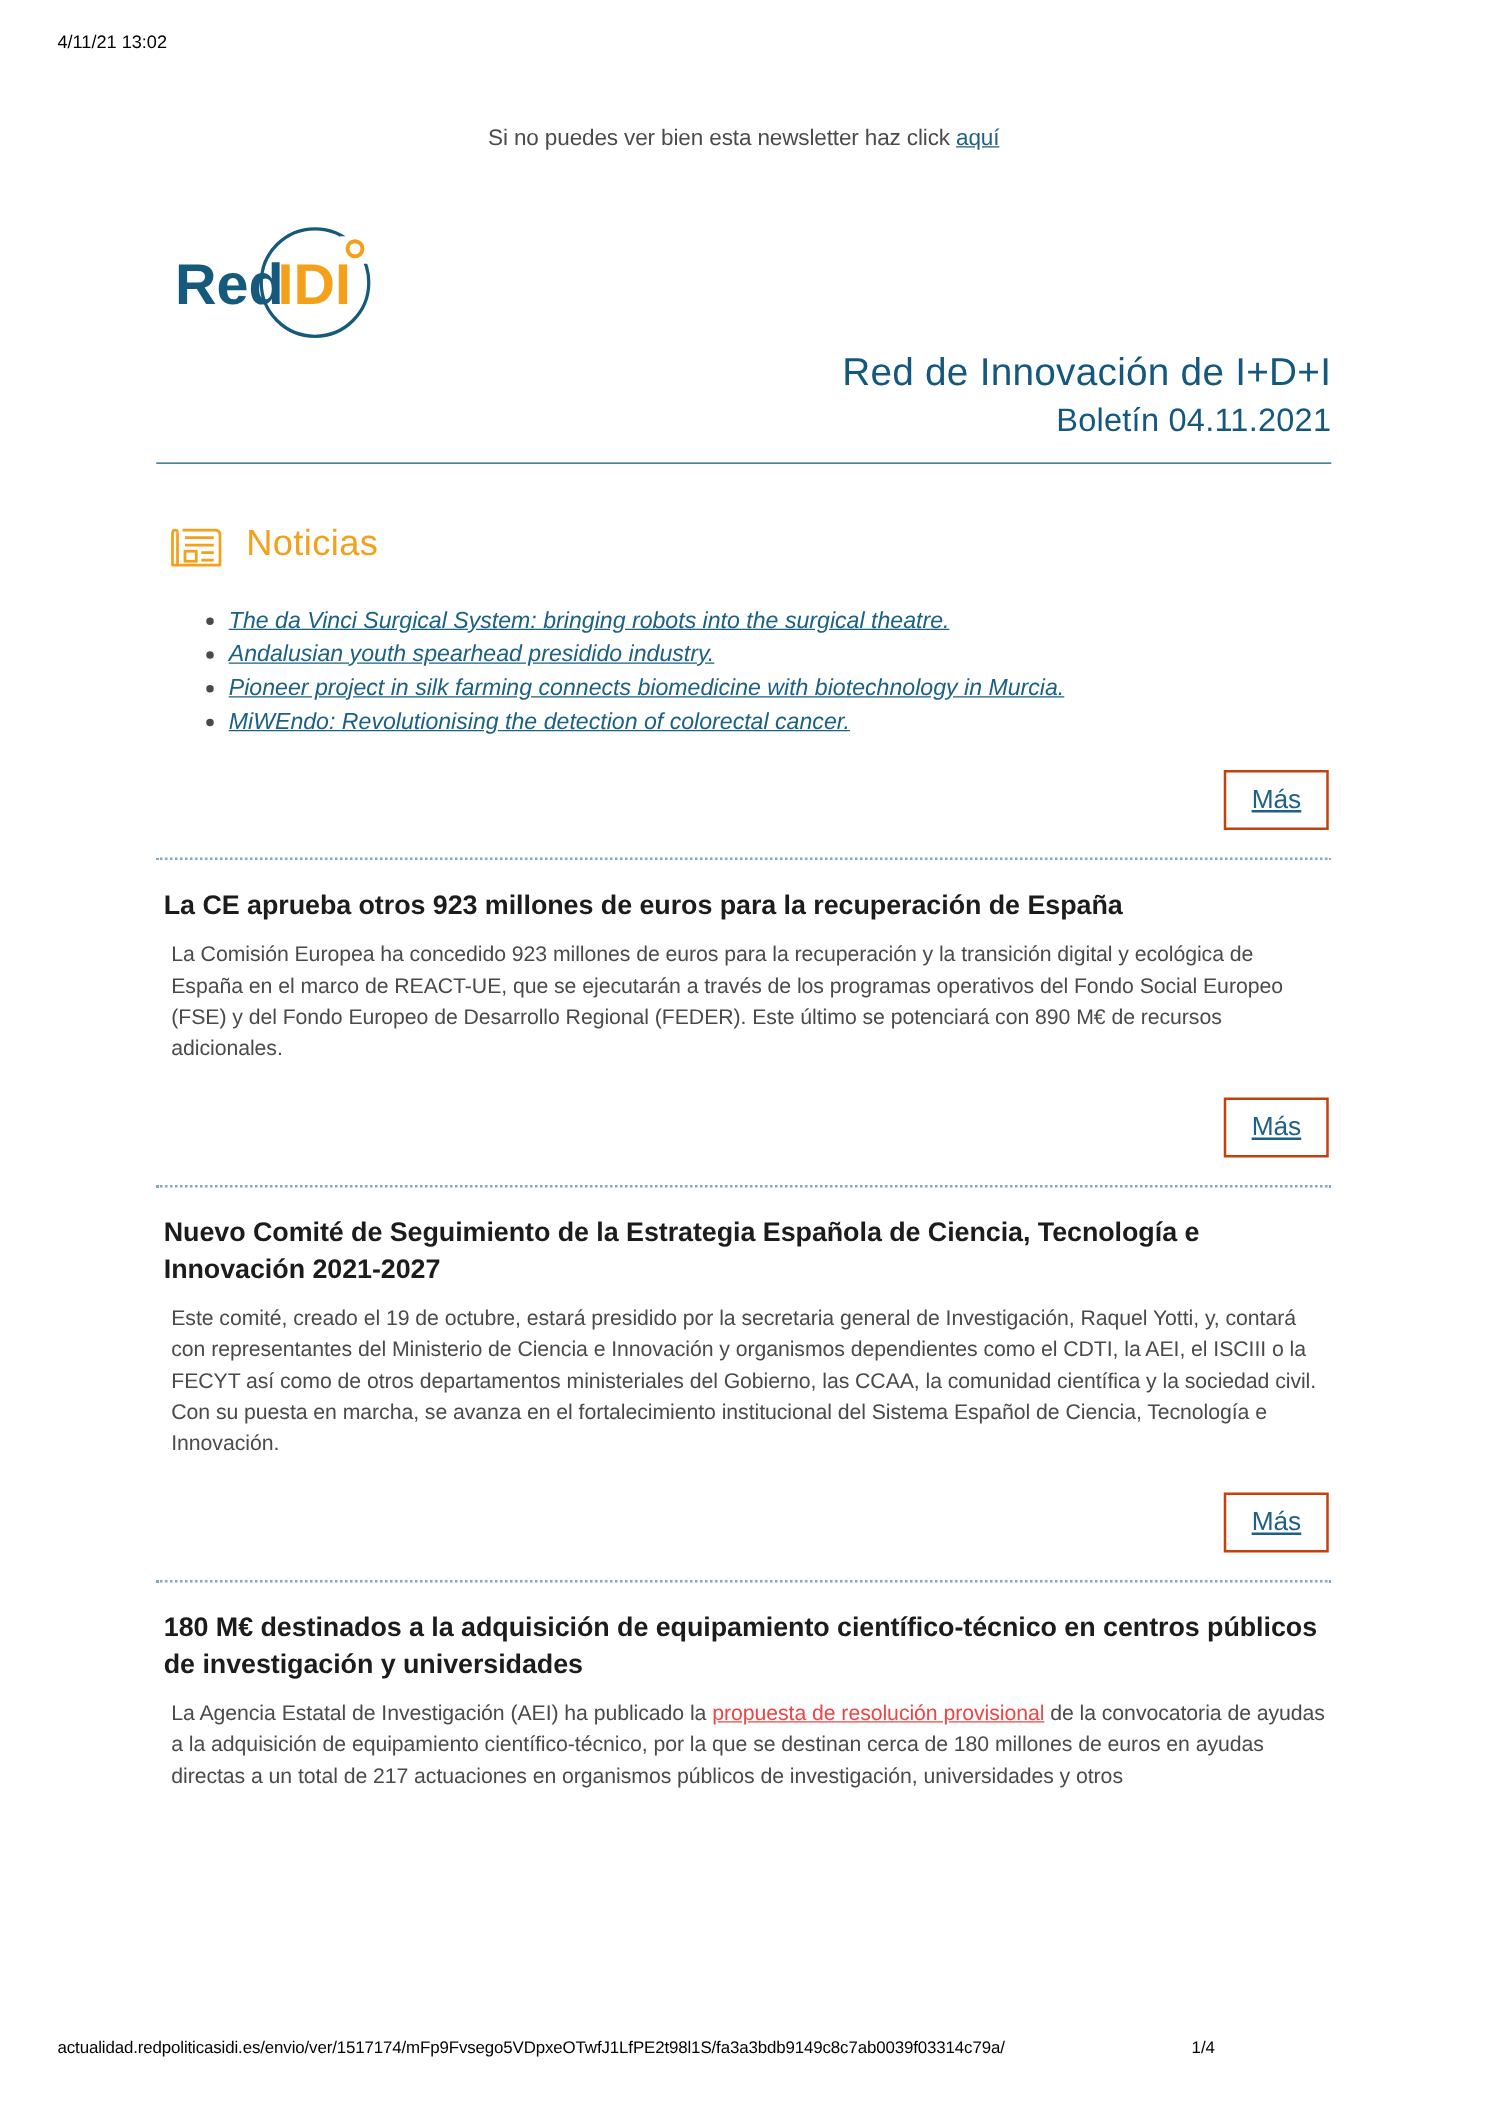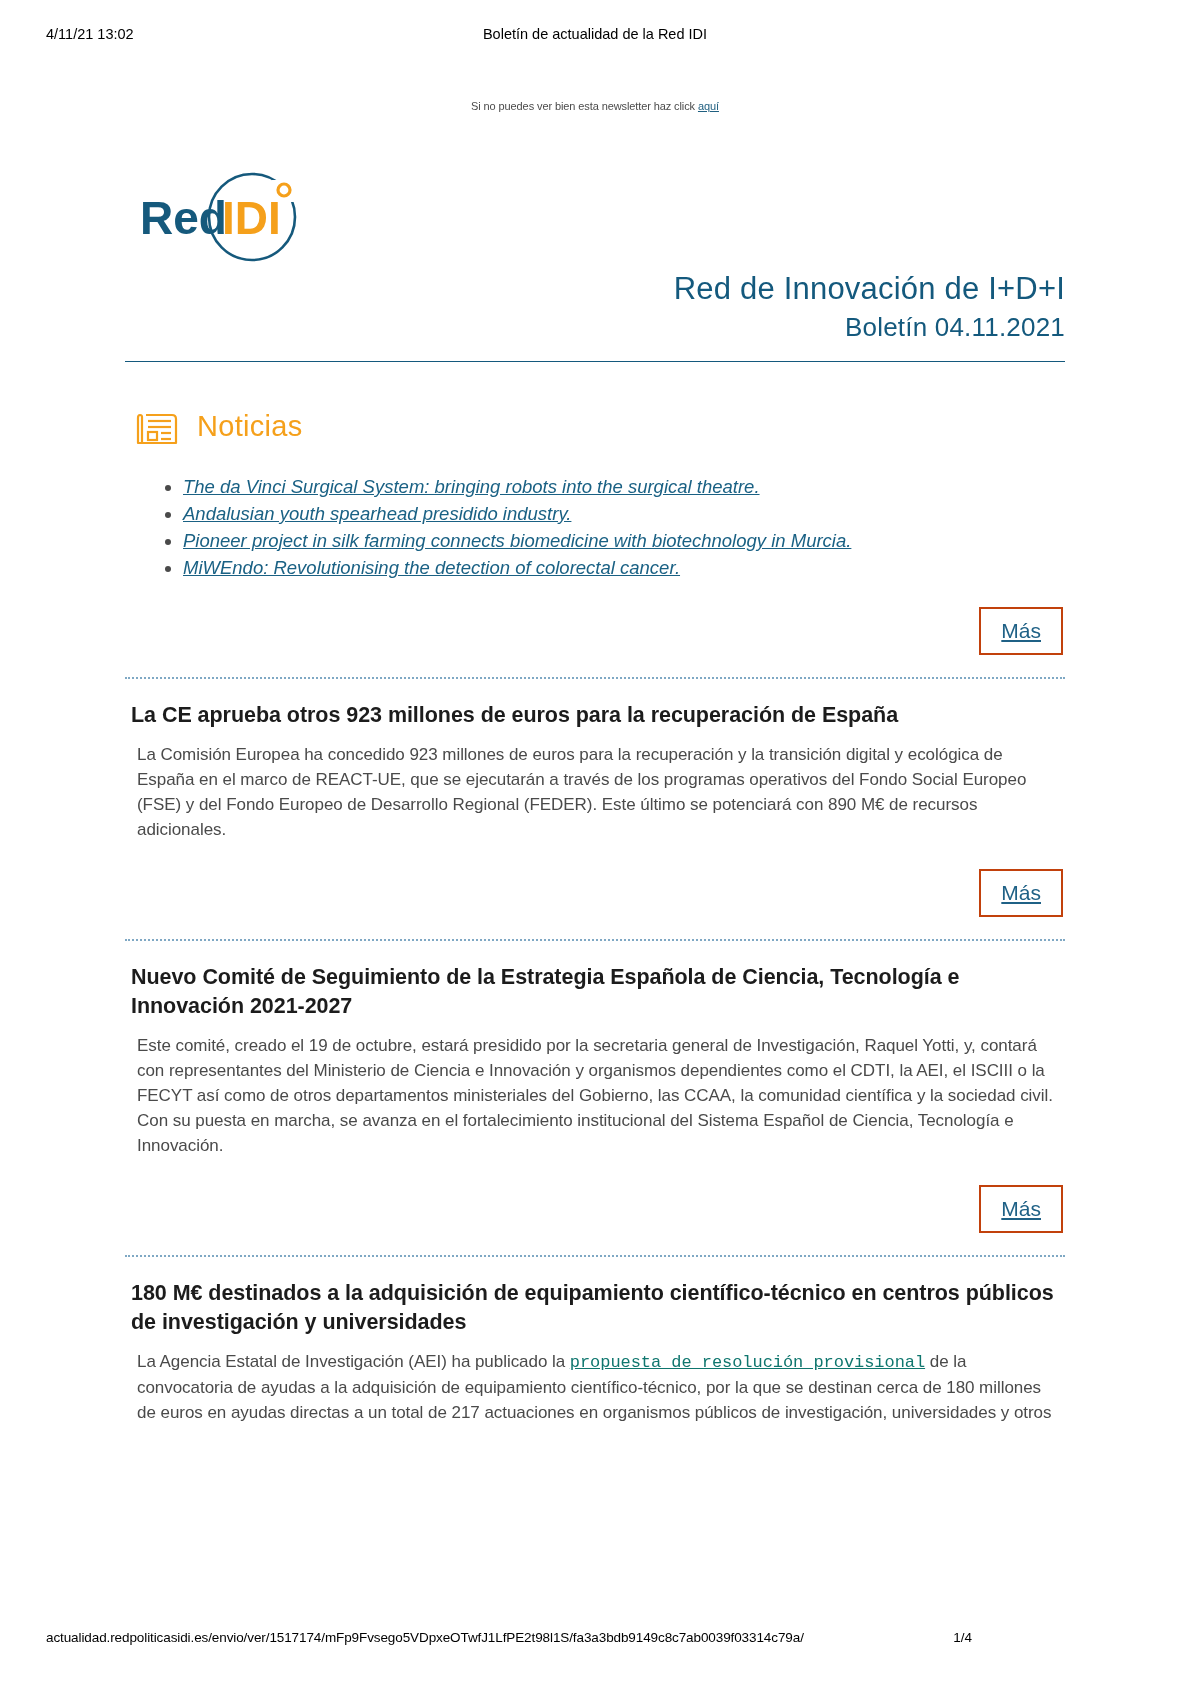--- a/index.html
+++ b/index.html
@@ -72,21 +72,21 @@
 
   
   .newsletter {
     position: absolute;
     left: 125px;
     top: 80px;
     width: 940px;
   }
   .viewonline {
     text-align: center;
-    font-size: 11px;
+    font-size: 18px;
     color: #4b4b4b;
     padding: 20px 0 0 0;
     font-family: "Liberation Sans", sans-serif;
     letter-spacing: -0.1px;
   }
   .viewonline a {
     color: #1f5f80;
     text-decoration: underline;
   }
 
@@ -165,23 +165,22 @@
     letter-spacing: -0.05px;
   }
   .article .body {
     font-size: 17px;
     line-height: 1.47;
     color: #4a4a4a;
     margin: 0;
     letter-spacing: -0.05px;
   }
   .article .body a {
-    color: #0f766e;
+    color: #ef4444;
     text-decoration: underline;
-    font-family: Liberation Mono, monospace;
   }
   .article ul {
     margin: 4px 0 0 0;
     padding-left: 46px;
     list-style: disc;
   }
   .article ul li {
     font-size: 18.5px;
     line-height: 1.4;
     color: #4a4a4a;
@@ -219,21 +218,20 @@
   .art-inner .body, .art-inner ul { padding-left: 6px; }
   .art-inner ul { padding-left: 52px; }
 </style>
 </head>
 <body>
 
 <div class="page">
 
   <div class="print-header">
     <span class="ph-date">4/11/21 13:02</span>
-    <span class="ph-title">Boletín de actualidad de la Red IDI</span>
   </div>
 
   <div class="newsletter">
 
     <div class="viewonline"><span>Si no puedes ver bien esta newsletter haz click </span><a href="#">aquí</a></div>
 
     <div class="logo-wrap">
       <div class="logo">
         <svg viewBox="0 0 200 110" width="200" height="110" aria-hidden="true">
           <circle cx="120" cy="55" r="43" fill="none" stroke="#15597c" stroke-width="2.6"></circle>

